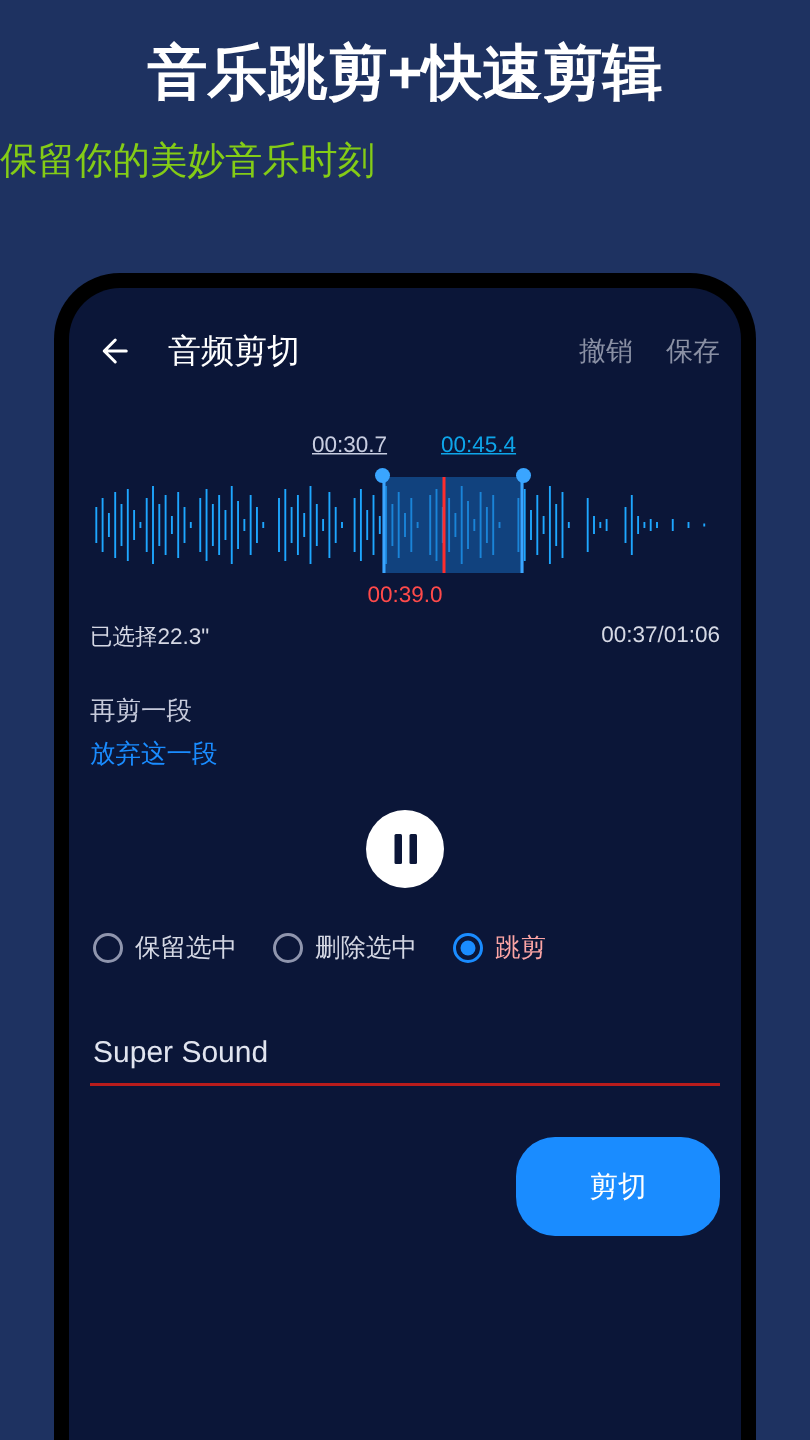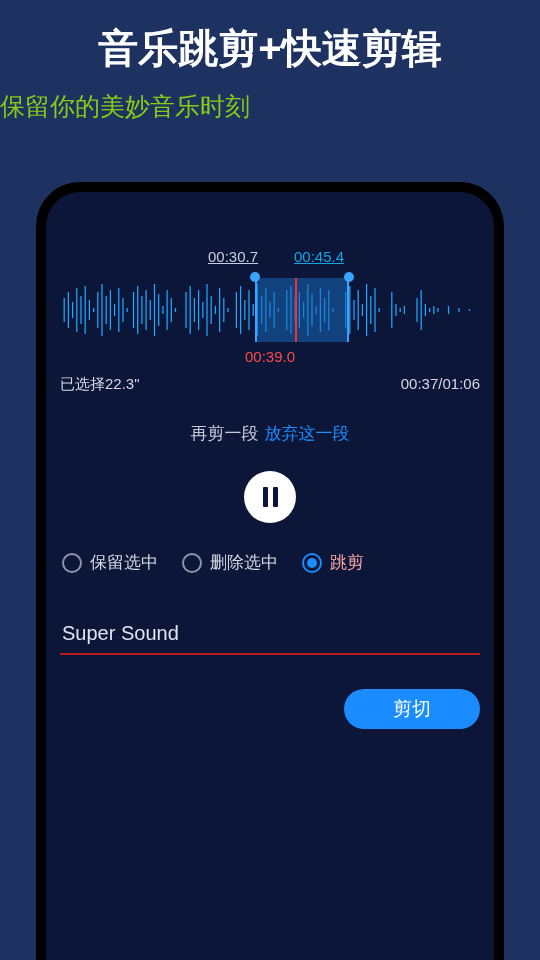--- a/index.html
+++ b/index.html
@@ -115,20 +115,21 @@
     color: #d5d8e4;
     font-size: 15px;
     margin-top: 10px;
   }
   .segment-actions {
     display: flex;
     justify-content: center;
     gap: 6px;
     margin-top: 28px;
     font-size: 17px;
+    flex-direction: column;
   }
   .seg-again  { color: #c6cadb; }
   .seg-discard{ color: #1a8cff; }
   .play-btn {
     width: 52px; height: 52px;
     background: #ffffff;
     border-radius: 50%;
     margin: 26px auto 0 auto;
     display:flex; align-items:center; justify-content:center;
     gap: 5px;
@@ -164,37 +165,47 @@
     width: 100%;
     color: #e1e4ef;
     font-size: 20px;
     padding: 4px 2px 8px 2px;
     outline: none;
   }
   .cut-btn {
     margin-top: 34px;
     margin-left: auto;
     width: 136px;
-    height: 40px;
+    height: 66px;
     border-radius: 26px;
     background: #1a8cff;
     color: #fff;
     font-size: 19px;
     display:flex; align-items:center; justify-content:center;
   }
 </style>
 </head>
 <body>
 
 <div class="hero-title">音乐跳剪+快速剪辑</div>
 <div class="hero-sub">保留你的美妙音乐时刻</div>
 
 <div class="phone">
   <div class="phone-inner">
 
+    <div class="topbar">
+      <div class="back">
+        <svg width="22" height="22" viewBox="0 0 24 24">
+          <path d="M14 4 L6 12 L14 20 M6 12 H22" stroke="#fff" stroke-width="2.2" fill="none" stroke-linecap="round" stroke-linejoin="round"></path>
+        </svg>
+      </div>
+      <div class="title">音频剪切</div>
+      <div class="top-action">撤销</div>
+      <div class="top-action">保存</div>
+    </div>
 
     <div class="times-row">
       <span class="time-start">00:30.7</span>
       <span class="time-end">00:45.4</span>
     </div>
 
     <div class="waveform">
       <svg class="wave-svg" viewBox="0 0 400 64" preserveAspectRatio="none">
         <rect x="0" y="0" width="400" height="64" fill="#0b1638"></rect>
         <g stroke="#1ea7ff" stroke-width="1.2">

